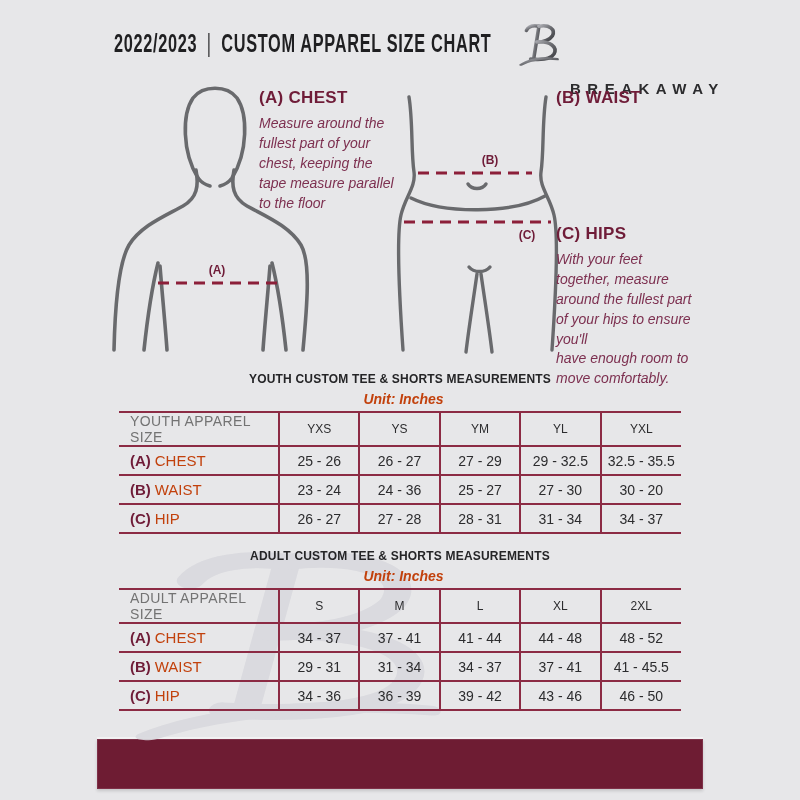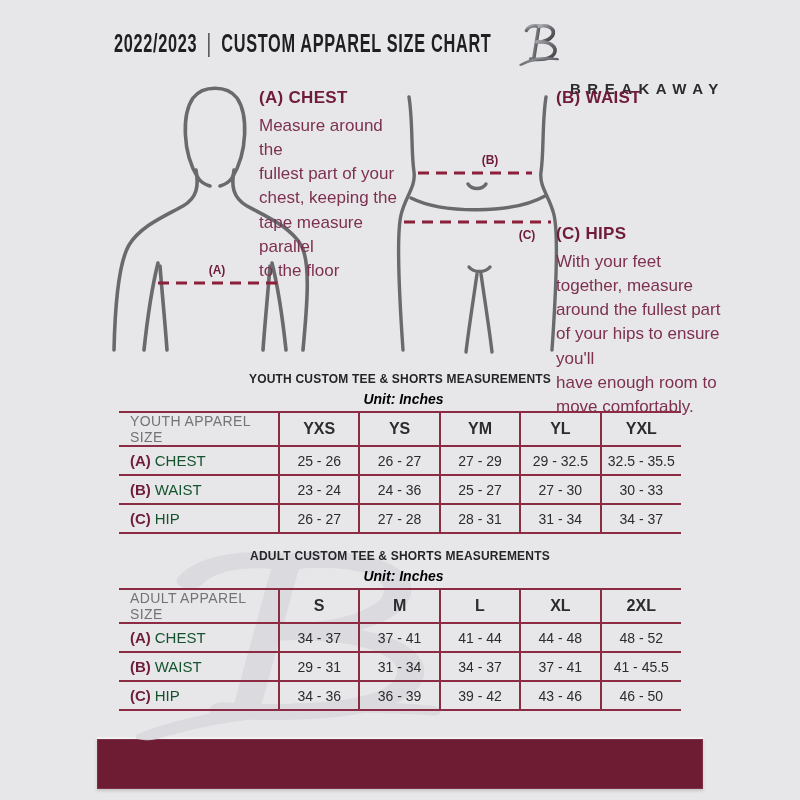--- a/index.html
+++ b/index.html
@@ -14,43 +14,43 @@
   
   .hdr-left{position:absolute;left:114px;top:28px;white-space:nowrap;font-weight:700;
     font-size:24px;color:#1f1f21;letter-spacing:1px;transform:scale(0.68,1.08);transform-origin:left top;}
   .hdr-sep{font-weight:400;color:#3a3a3c;padding:0 14px;}
   .brand{position:absolute;left:570px;top:35px;font-weight:700;font-size:15px;
     letter-spacing:6.5px;color:#2c2c2e;white-space:nowrap;margin-top:45px;}
   .logo{position:absolute;left:517px;top:22px;}
 
   
   .sec-h{position:absolute;font-weight:700;font-size:17px;color:var(--accent);letter-spacing:.3px;}
-  .sec-p{position:absolute;font-size:17px;line-height:1.42;color:var(--para);white-space:pre-line;}
+  .sec-p{position:absolute;font-style:italic;font-size:14px;line-height:1.42;color:var(--para);white-space:pre-line;}
 
   
   .fig-svg{position:absolute;}
   .fig{stroke:var(--figure);fill:none;stroke-linecap:round;stroke-linejoin:round;}
   .dash{stroke:var(--dash);stroke-width:3;stroke-dasharray:11 7;fill:none;}
   .marker{fill:var(--accent);font-family:"Liberation Sans",sans-serif;font-weight:700;font-size:12px;text-anchor:middle;}
 
   
   .tbl-title{position:absolute;left:0;right:0;text-align:center;font-weight:700;font-size:12px;color:var(--dark);letter-spacing:.2px;z-index:2;}
-  .tbl-unit{position:absolute;left:0;right:0;text-align:center;font-style:italic;font-weight:700;font-size:14px;color:#000000;z-index:2;padding-left:7px;}
+  .tbl-unit{position:absolute;left:0;right:0;text-align:center;font-style:italic;font-weight:700;font-size:14px;color:#c2410c;z-index:2;padding-left:7px;}
   table.size{position:absolute;left:119px;width:562px;border-collapse:collapse;table-layout:fixed;
     border-bottom:2px solid var(--line);z-index:2;}
   table.size tr{border-top:2px solid var(--line);}
   table.size td,table.size th{border-left:2px solid var(--line);padding:0;font-weight:400;
     font-size:14px;color:#2c2c2e;text-align:center;vertical-align:middle;}
   table.size td:first-child,table.size th:first-child{border-left:none;text-align:left;padding-left:11px;}
   table.size tr.hd{height:32px;}
   table.size tr.dt{height:29px;}
-  table.size th{font-weight:700;font-size:16px;}
+  table.size th{font-weight:400;font-size:12px;}
   table.size th:first-child{font-weight:400;font-size:14px;letter-spacing:.4px;color:#737373;}
   .rl-prefix{font-weight:700;color:var(--accent);font-size:15px;}
-  .rl-label{color:#14532d;font-size:15px;}
+  .rl-label{color:#c2410c;font-size:15px;}
 
   
   .watermark{position:absolute;left:118px;top:543px;z-index:1;opacity:.9;}
   .wm{stroke:var(--wm);fill:none;stroke-linecap:round;stroke-linejoin:round;}
   .footer-bar{position:absolute;left:97px;top:739px;width:606px;height:50px;background:var(--bar);
     border:1px solid #7e3048;box-shadow:0 -2px 0 rgba(255,255,255,.45),0 2px 3px rgba(0,0,0,.15);}
 </style>
 </head>
 <body>
 
@@ -165,21 +165,21 @@
       <td>27 - 29</td>
       <td>29 - 32.5</td>
       <td>32.5 - 35.5</td>
     </tr>
     <tr class="dt">
       <td><span class="rl-prefix">(B)</span> <span class="rl-label">WAIST</span></td>
       <td>23 - 24</td>
       <td>24 - 36</td>
       <td>25 - 27</td>
       <td>27 - 30</td>
-      <td>30 - 33</td>
+      <td>30 - 20</td>
     </tr>
     <tr class="dt">
       <td><span class="rl-prefix">(C)</span> <span class="rl-label">HIP</span></td>
       <td>26 - 27</td>
       <td>27 - 28</td>
       <td>28 - 31</td>
       <td>31 - 34</td>
       <td>34 - 37</td>
     </tr>
   </tbody>

